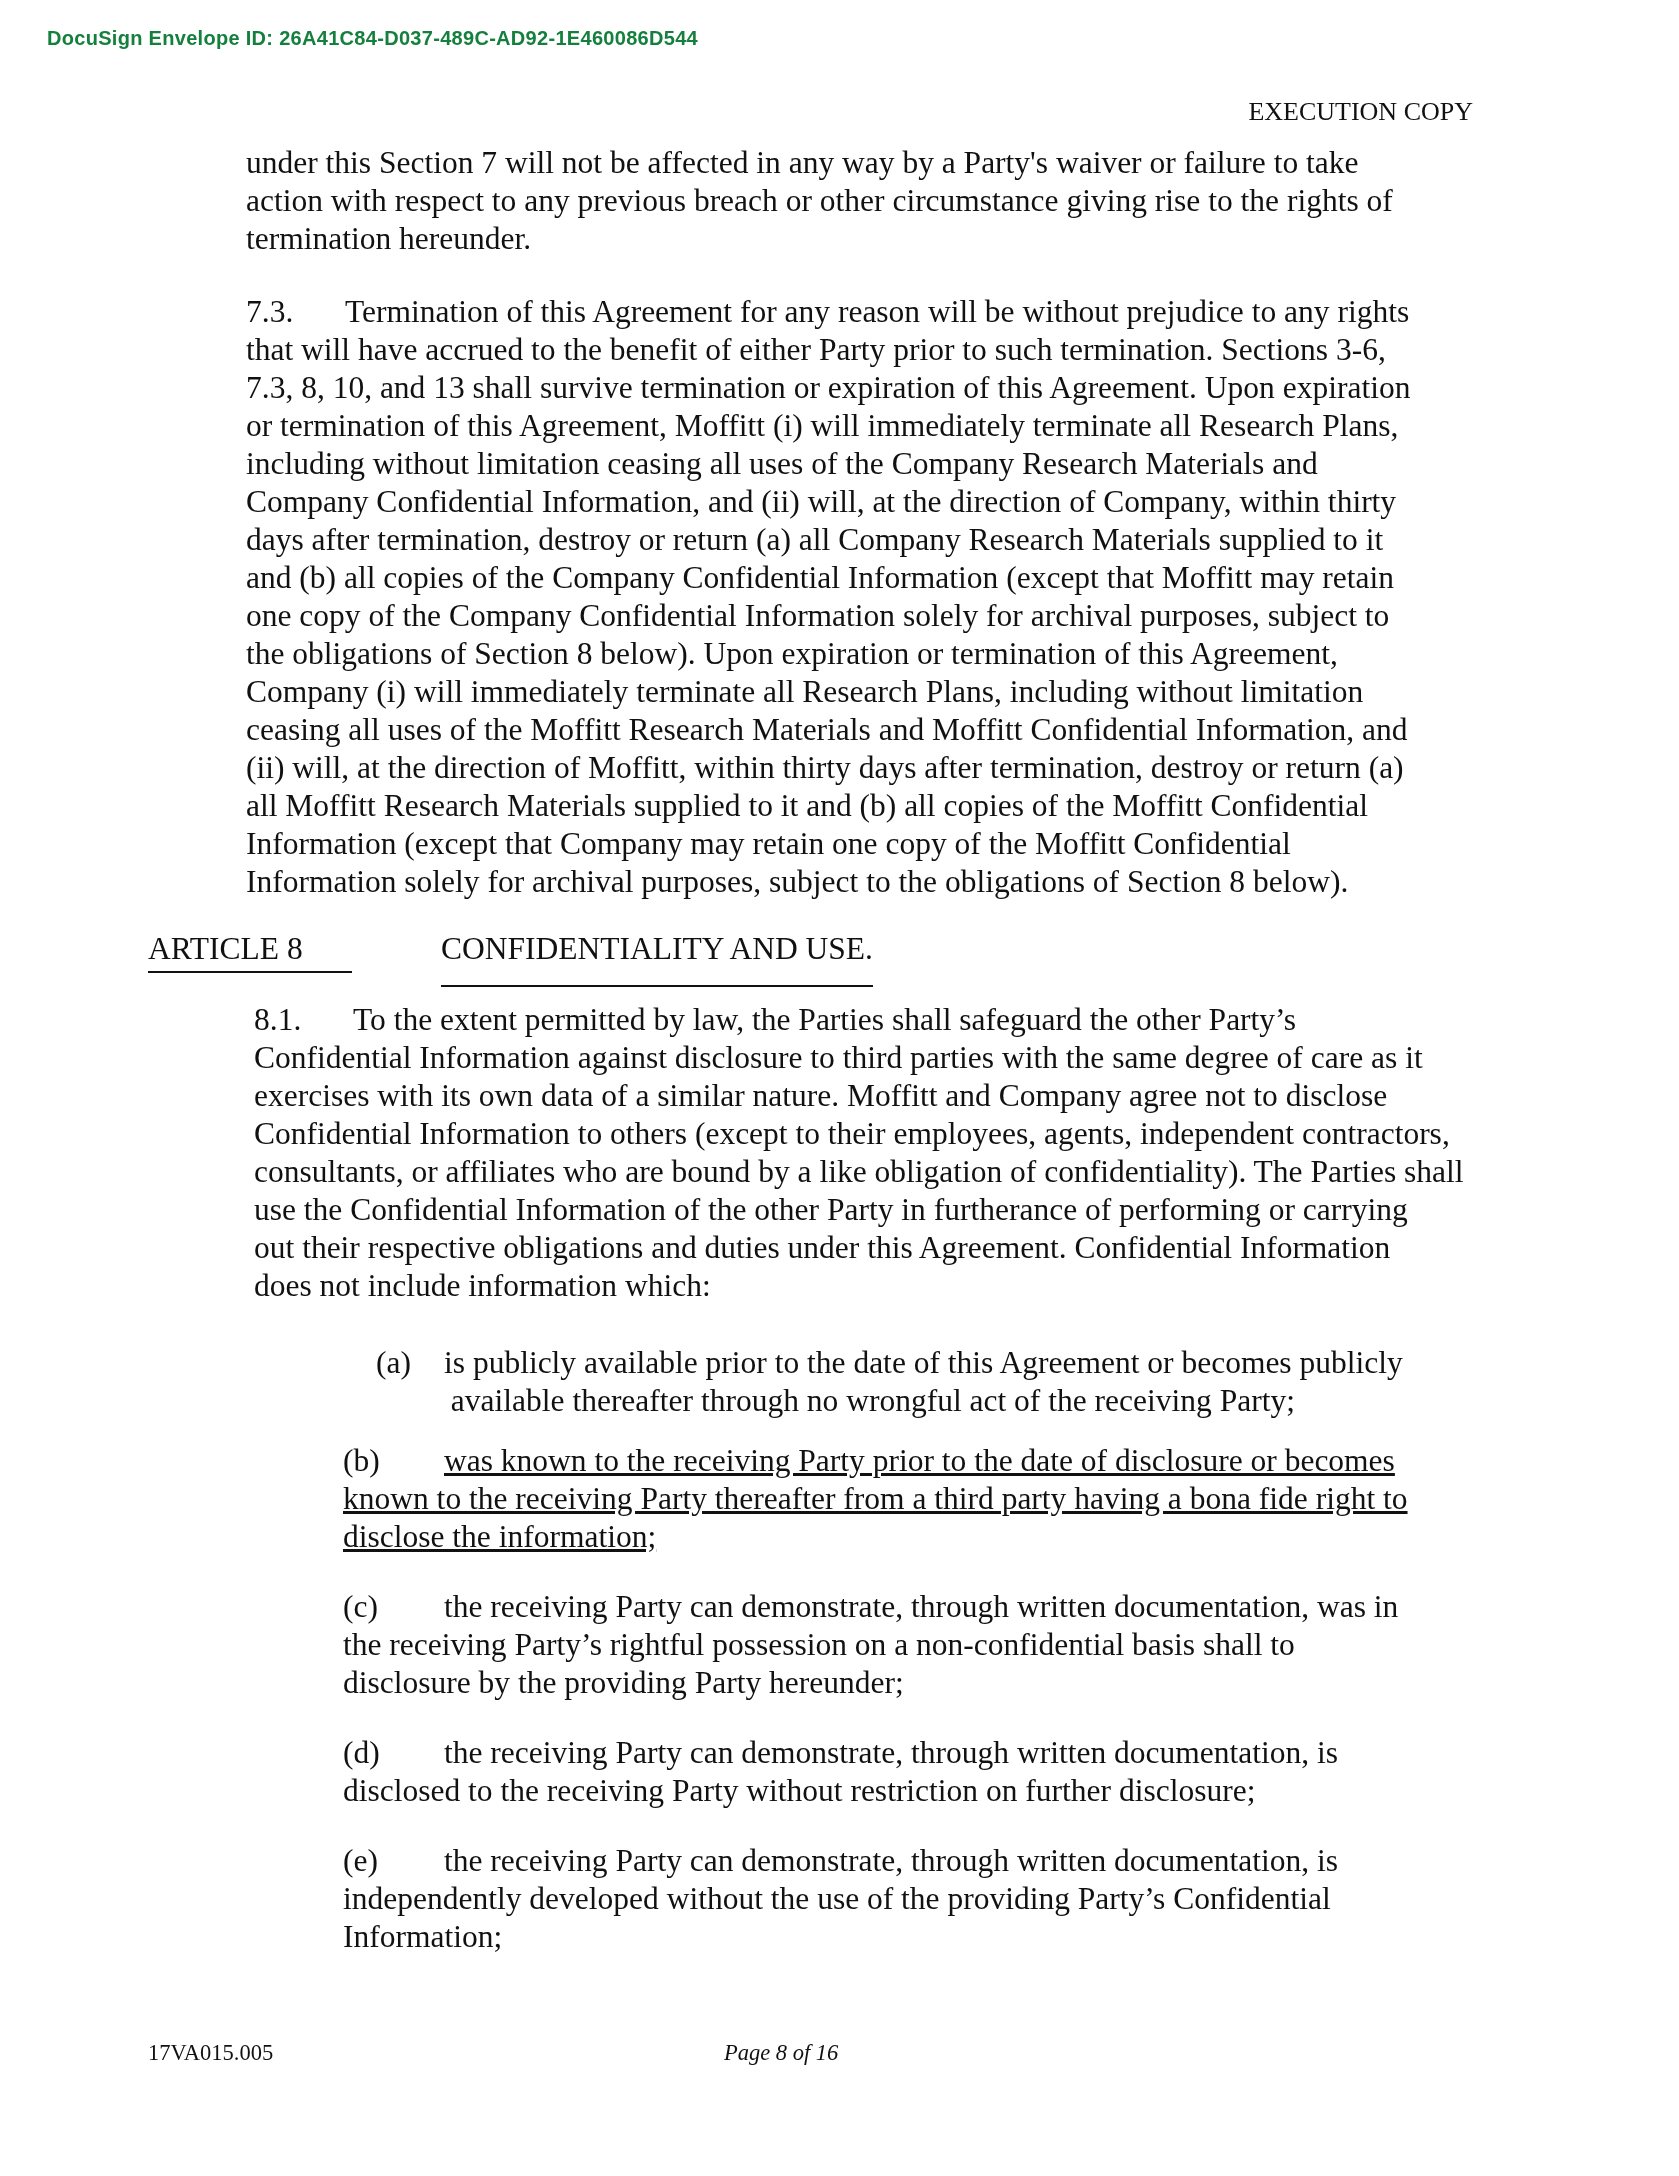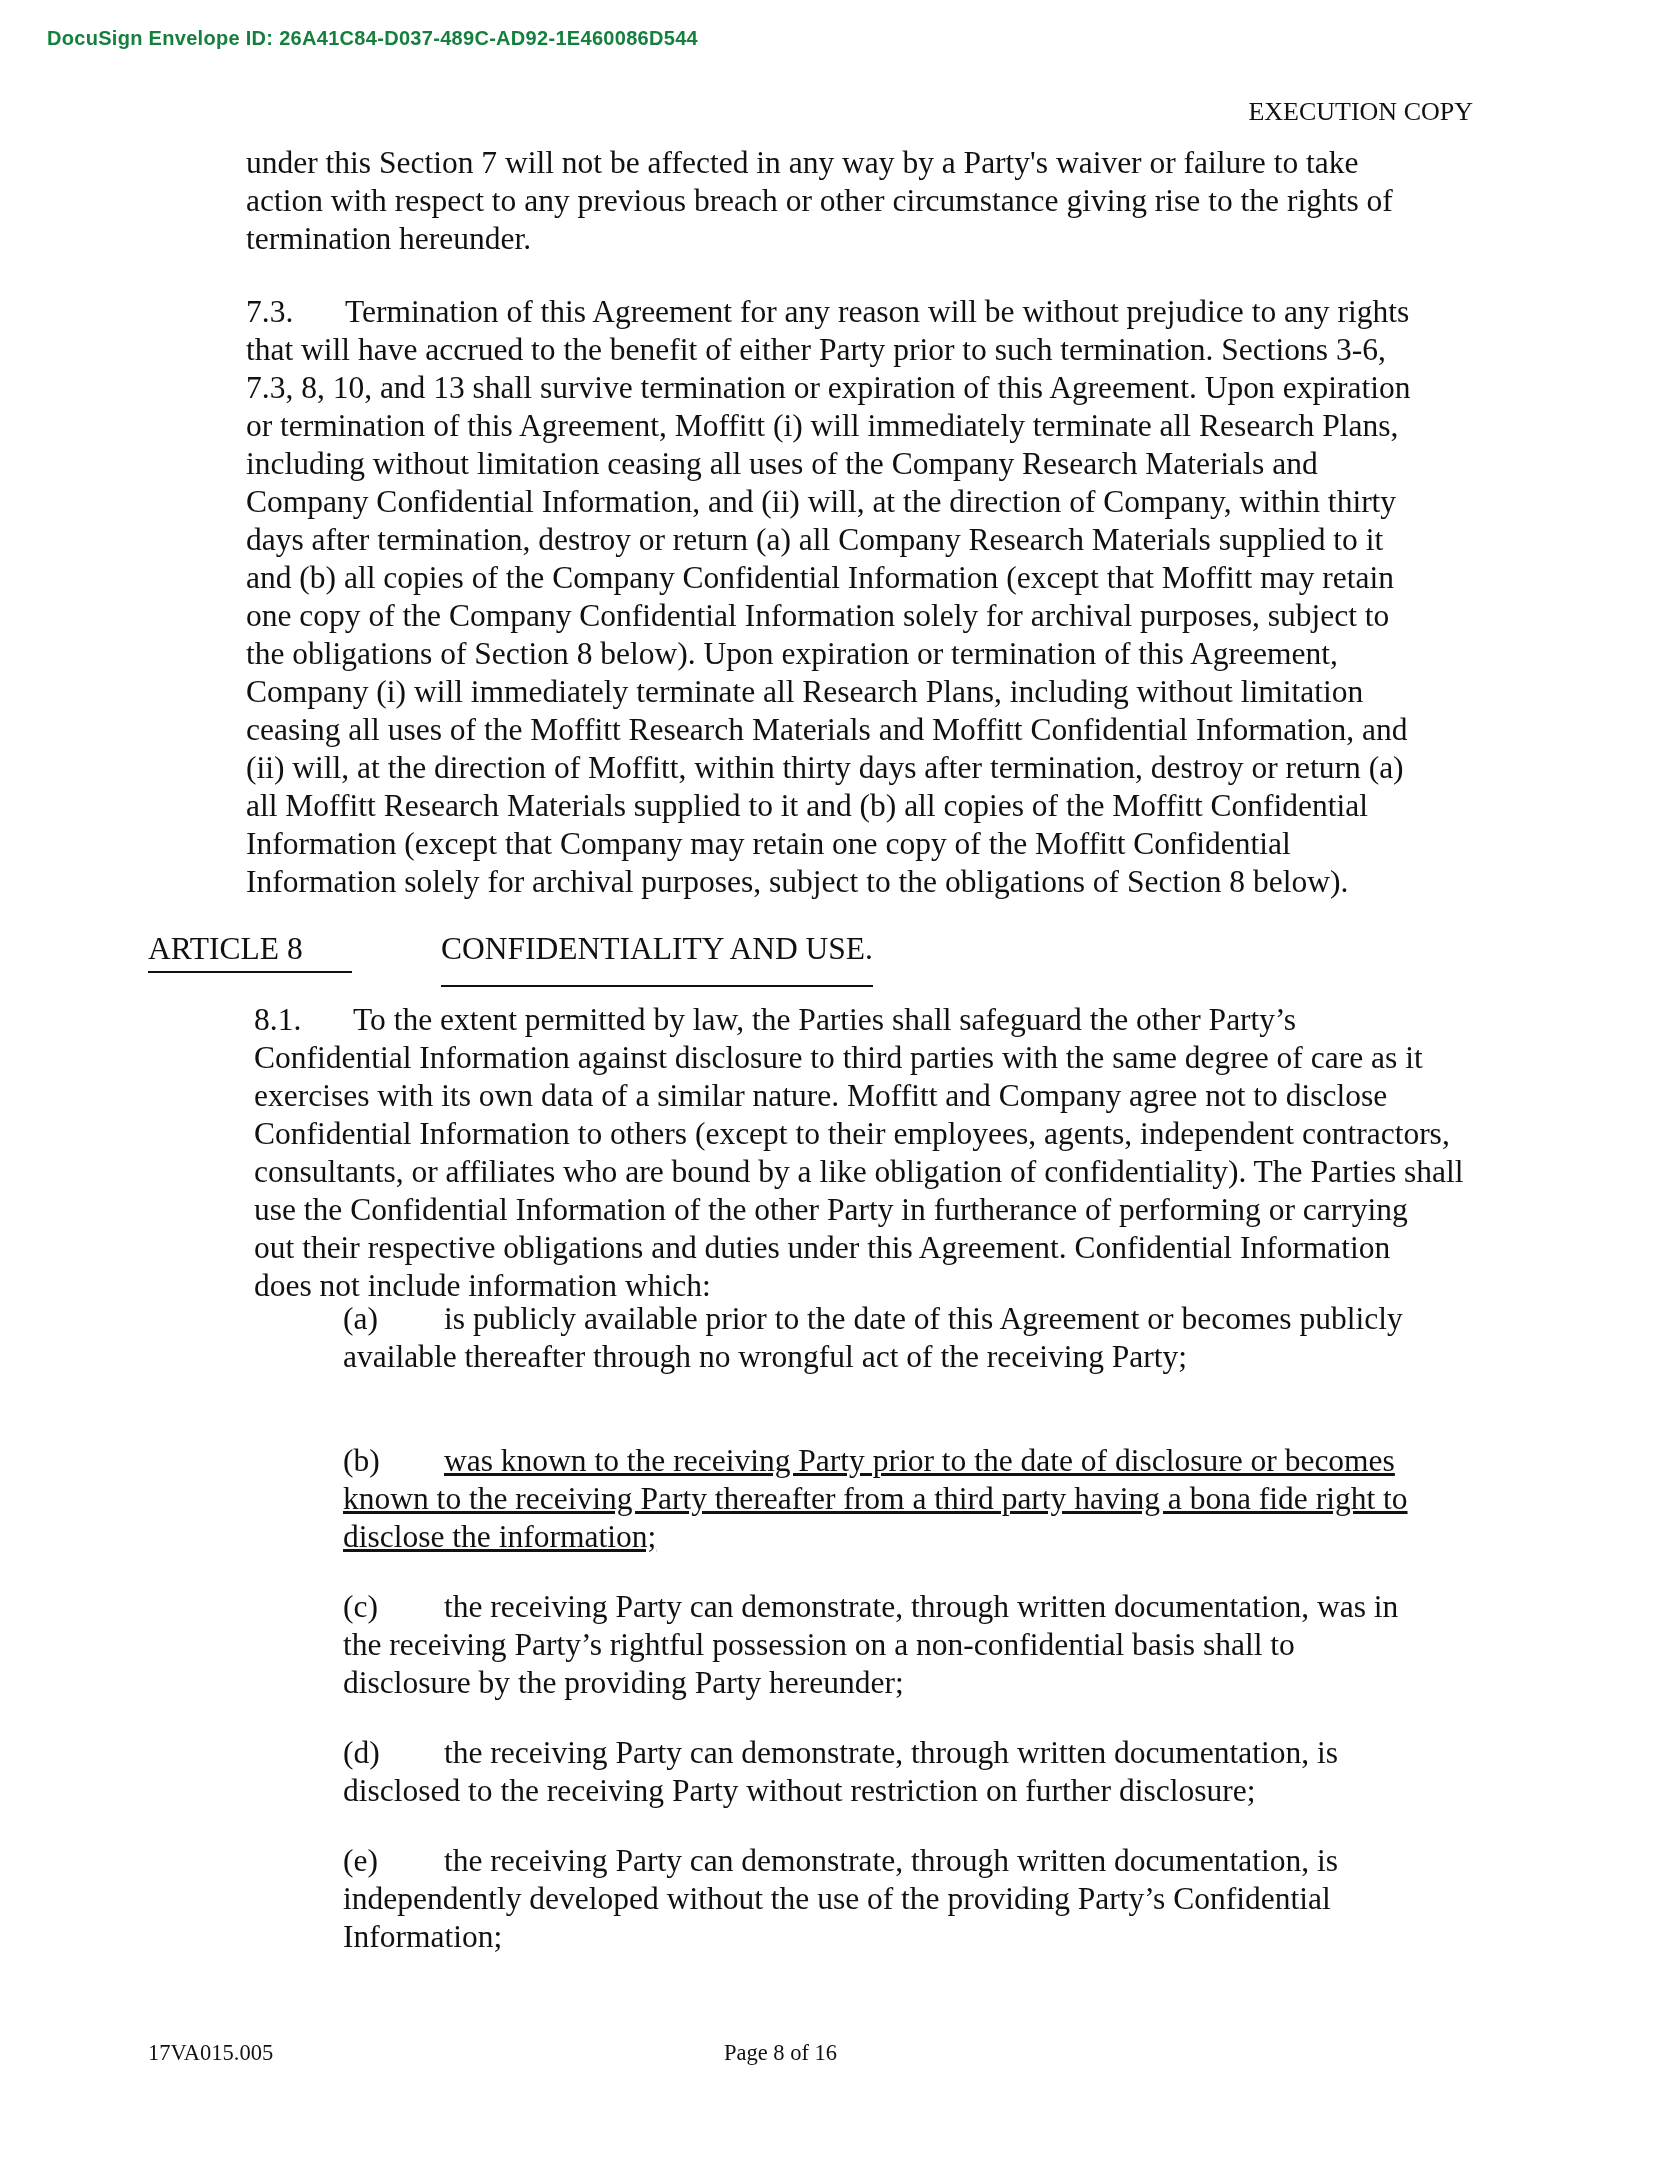--- a/index.html
+++ b/index.html
@@ -67,21 +67,21 @@
   <span class="line"><span class="num" style="width:99px;">8.1.</span><span>To the extent permitted by law, the Parties shall safeguard the other Party’s</span></span>
   <span class="line">Confidential Information against disclosure to third parties with the same degree of care as it</span>
   <span class="line">exercises with its own data of a similar nature. Moffitt and Company agree not to disclose</span>
   <span class="line">Confidential Information to others (except to their employees, agents, independent contractors,</span>
   <span class="line">consultants, or affiliates who are bound by a like obligation of confidentiality). The Parties shall</span>
   <span class="line">use the Confidential Information of the other Party in furtherance of performing or carrying</span>
   <span class="line">out their respective obligations and duties under this Agreement. Confidential Information</span>
   <span class="line">does not include information which:</span>
 </div>
 
-<div class="block serif" style="left:343px; top:1300px;">
+<div class="block serif" style="left:343px; top:1344px;text-align:center;">
   <span class="line"><span class="num" style="width:101px;">(a)</span><span>is publicly available prior to the date of this Agreement or becomes publicly</span></span>
   <span class="line">available thereafter through no wrongful act of the receiving Party;</span>
 </div>
 
 <div class="block serif" style="left:343px; top:1442px;text-decoration:underline;">
   <span class="line"><span class="num" style="width:101px;">(b)</span><span>was known to the receiving Party prior to the date of disclosure or becomes</span></span>
   <span class="line">known to the receiving Party thereafter from a third party having a bona fide right to</span>
   <span class="line">disclose the information;</span>
 </div>
 
@@ -96,14 +96,14 @@
   <span class="line">disclosed to the receiving Party without restriction on further disclosure;</span>
 </div>
 
 <div class="block serif" style="left:343px; top:1842px;">
   <span class="line"><span class="num" style="width:101px;">(e)</span><span>the receiving Party can demonstrate, through written documentation, is</span></span>
   <span class="line">independently developed without the use of the providing Party’s Confidential</span>
   <span class="line">Information;</span>
 </div>
 
 <div class="footer serif" style="left:148px;">17VA015.005</div>
-<div class="footer serif" style="left:724px;">Page 8 of 16</div>
+<div class="footer serif" style="left:724px;font-style:italic;">Page 8 of 16</div>
 
 
 </body></html>

